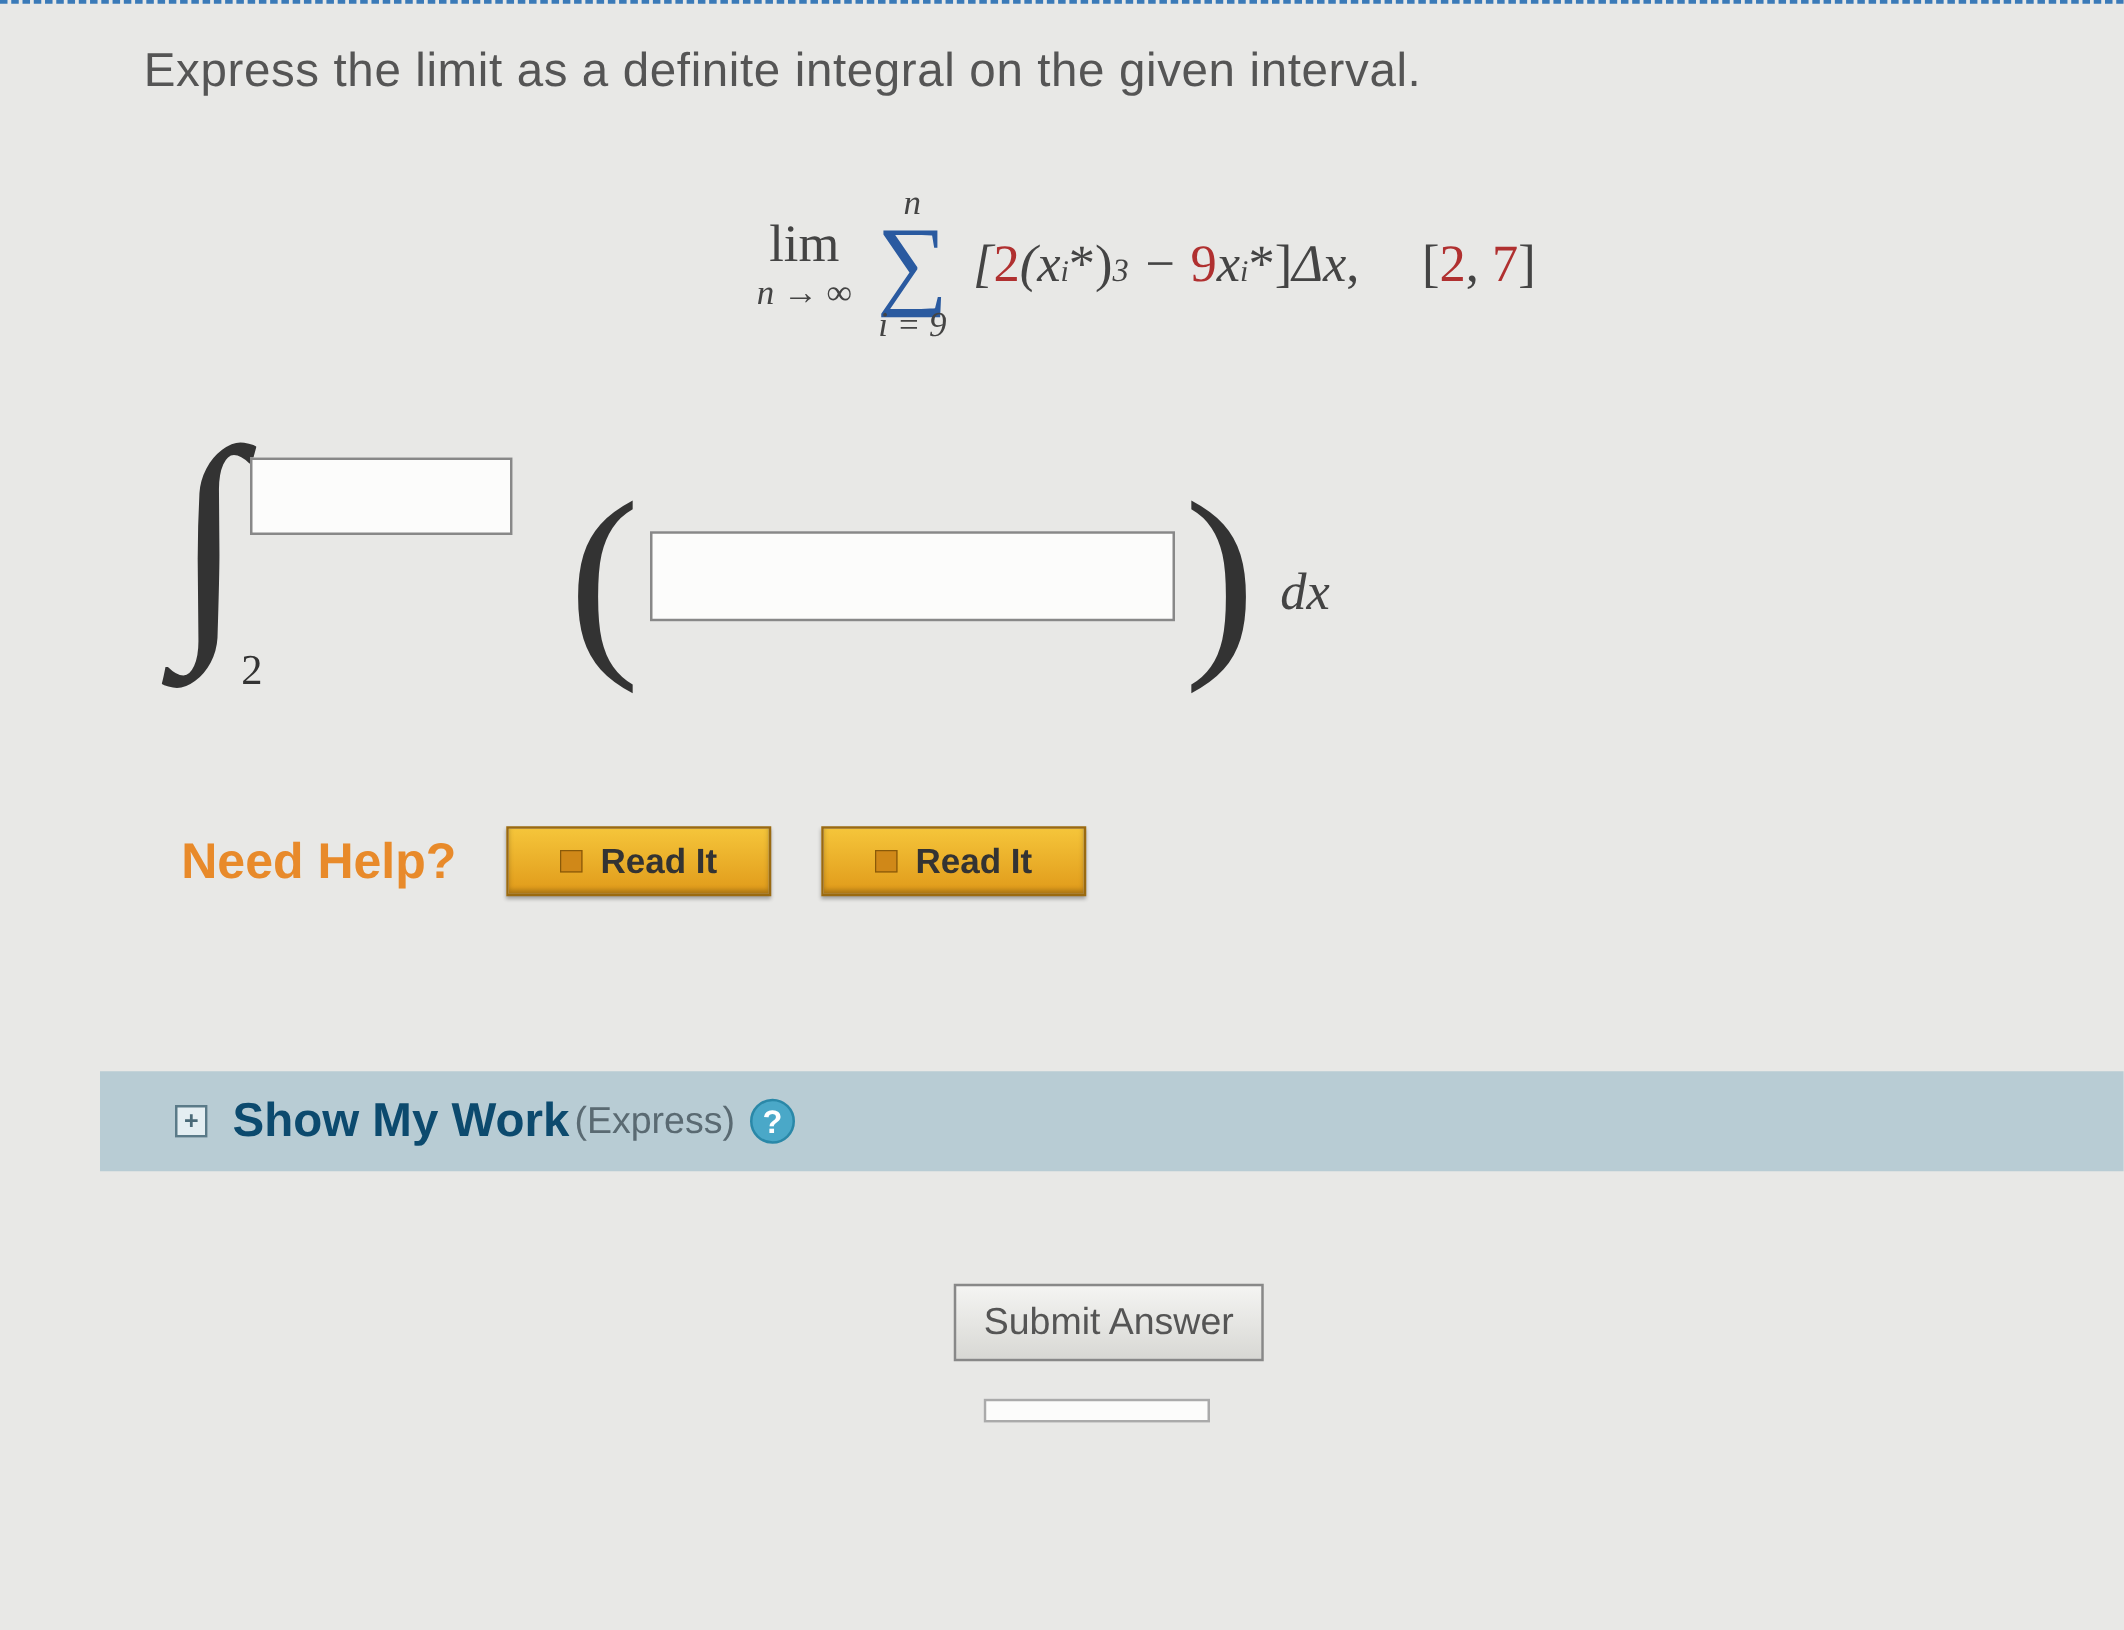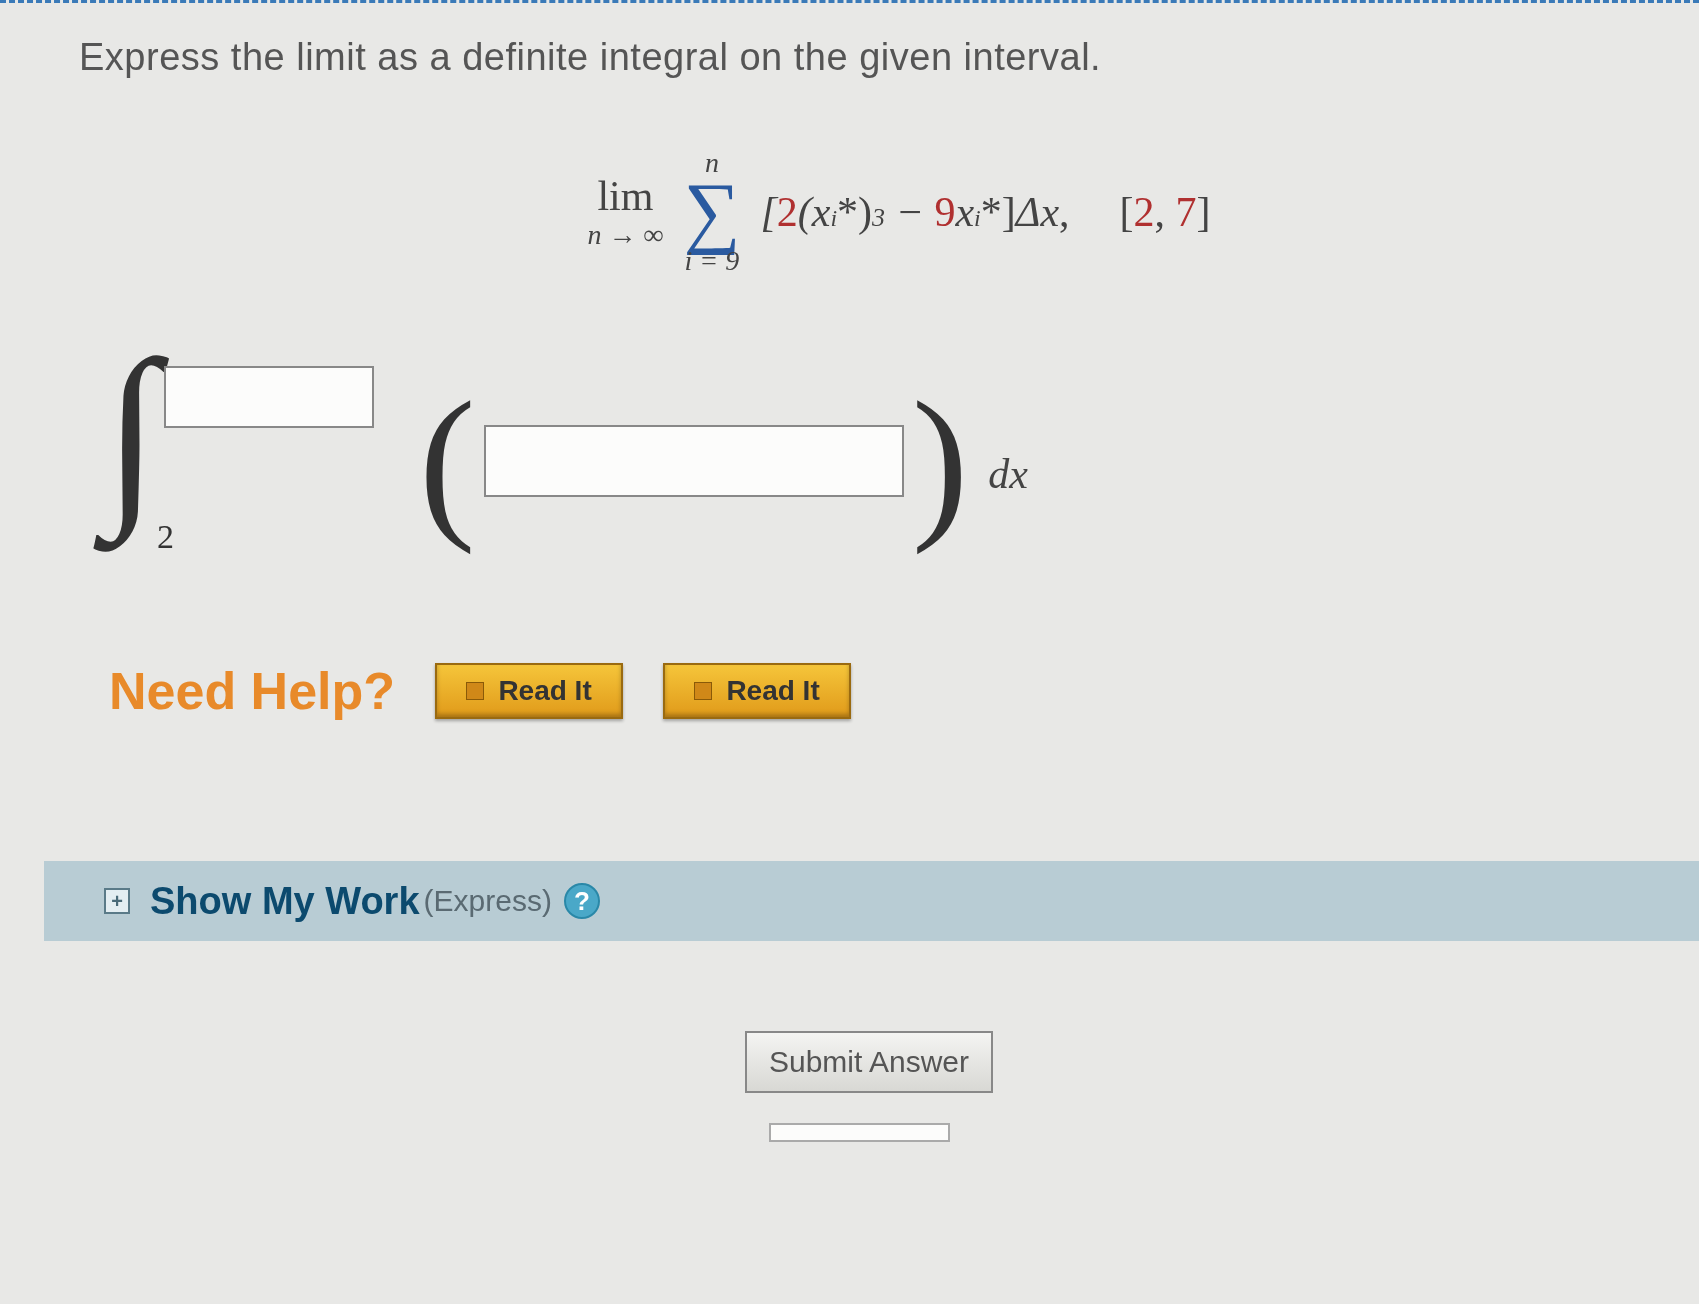--- a/index.html
+++ b/index.html
@@ -10,21 +10,21 @@
     height: 1304px;
     overflow: hidden;
     position: relative;
   }
   .top-border {
     width: 100%;
     height: 6px;
     border-top: 3px dashed #3a7ab8;
   }
   .content {
-    padding: 30px 60px 0 79px;
+    padding: 30px 60px 0 115px;
   }
   .question {
     font-size: 38px;
     color: #555;
     font-weight: 400;
     margin-bottom: 70px;
     letter-spacing: 0.5px;
   }
   
   .math-line {
@@ -122,27 +122,27 @@
   
   .help-row {
     display: flex;
     align-items: center;
     gap: 40px;
     margin-left: 30px;
     margin-bottom: 140px;
   }
   .need-help {
     color: #e88a2a;
-    font-size: 52px;
+    font-size: 40px;
     font-weight: bold;
   }
   .help-btn {
     background: linear-gradient(#f5c53a, #e09a1a);
     border: 2px solid #9a6a10;
-    width: 188px;
+    width: 212px;
     height: 56px;
     display: flex;
     align-items: center;
     justify-content: center;
     font-size: 28px;
     font-weight: bold;
     color: #333;
     box-shadow: inset 0 -3px 4px rgba(0,0,0,0.25), 0 2px 3px rgba(0,0,0,0.3);
     cursor: pointer;
     font-family: Arial, sans-serif;

